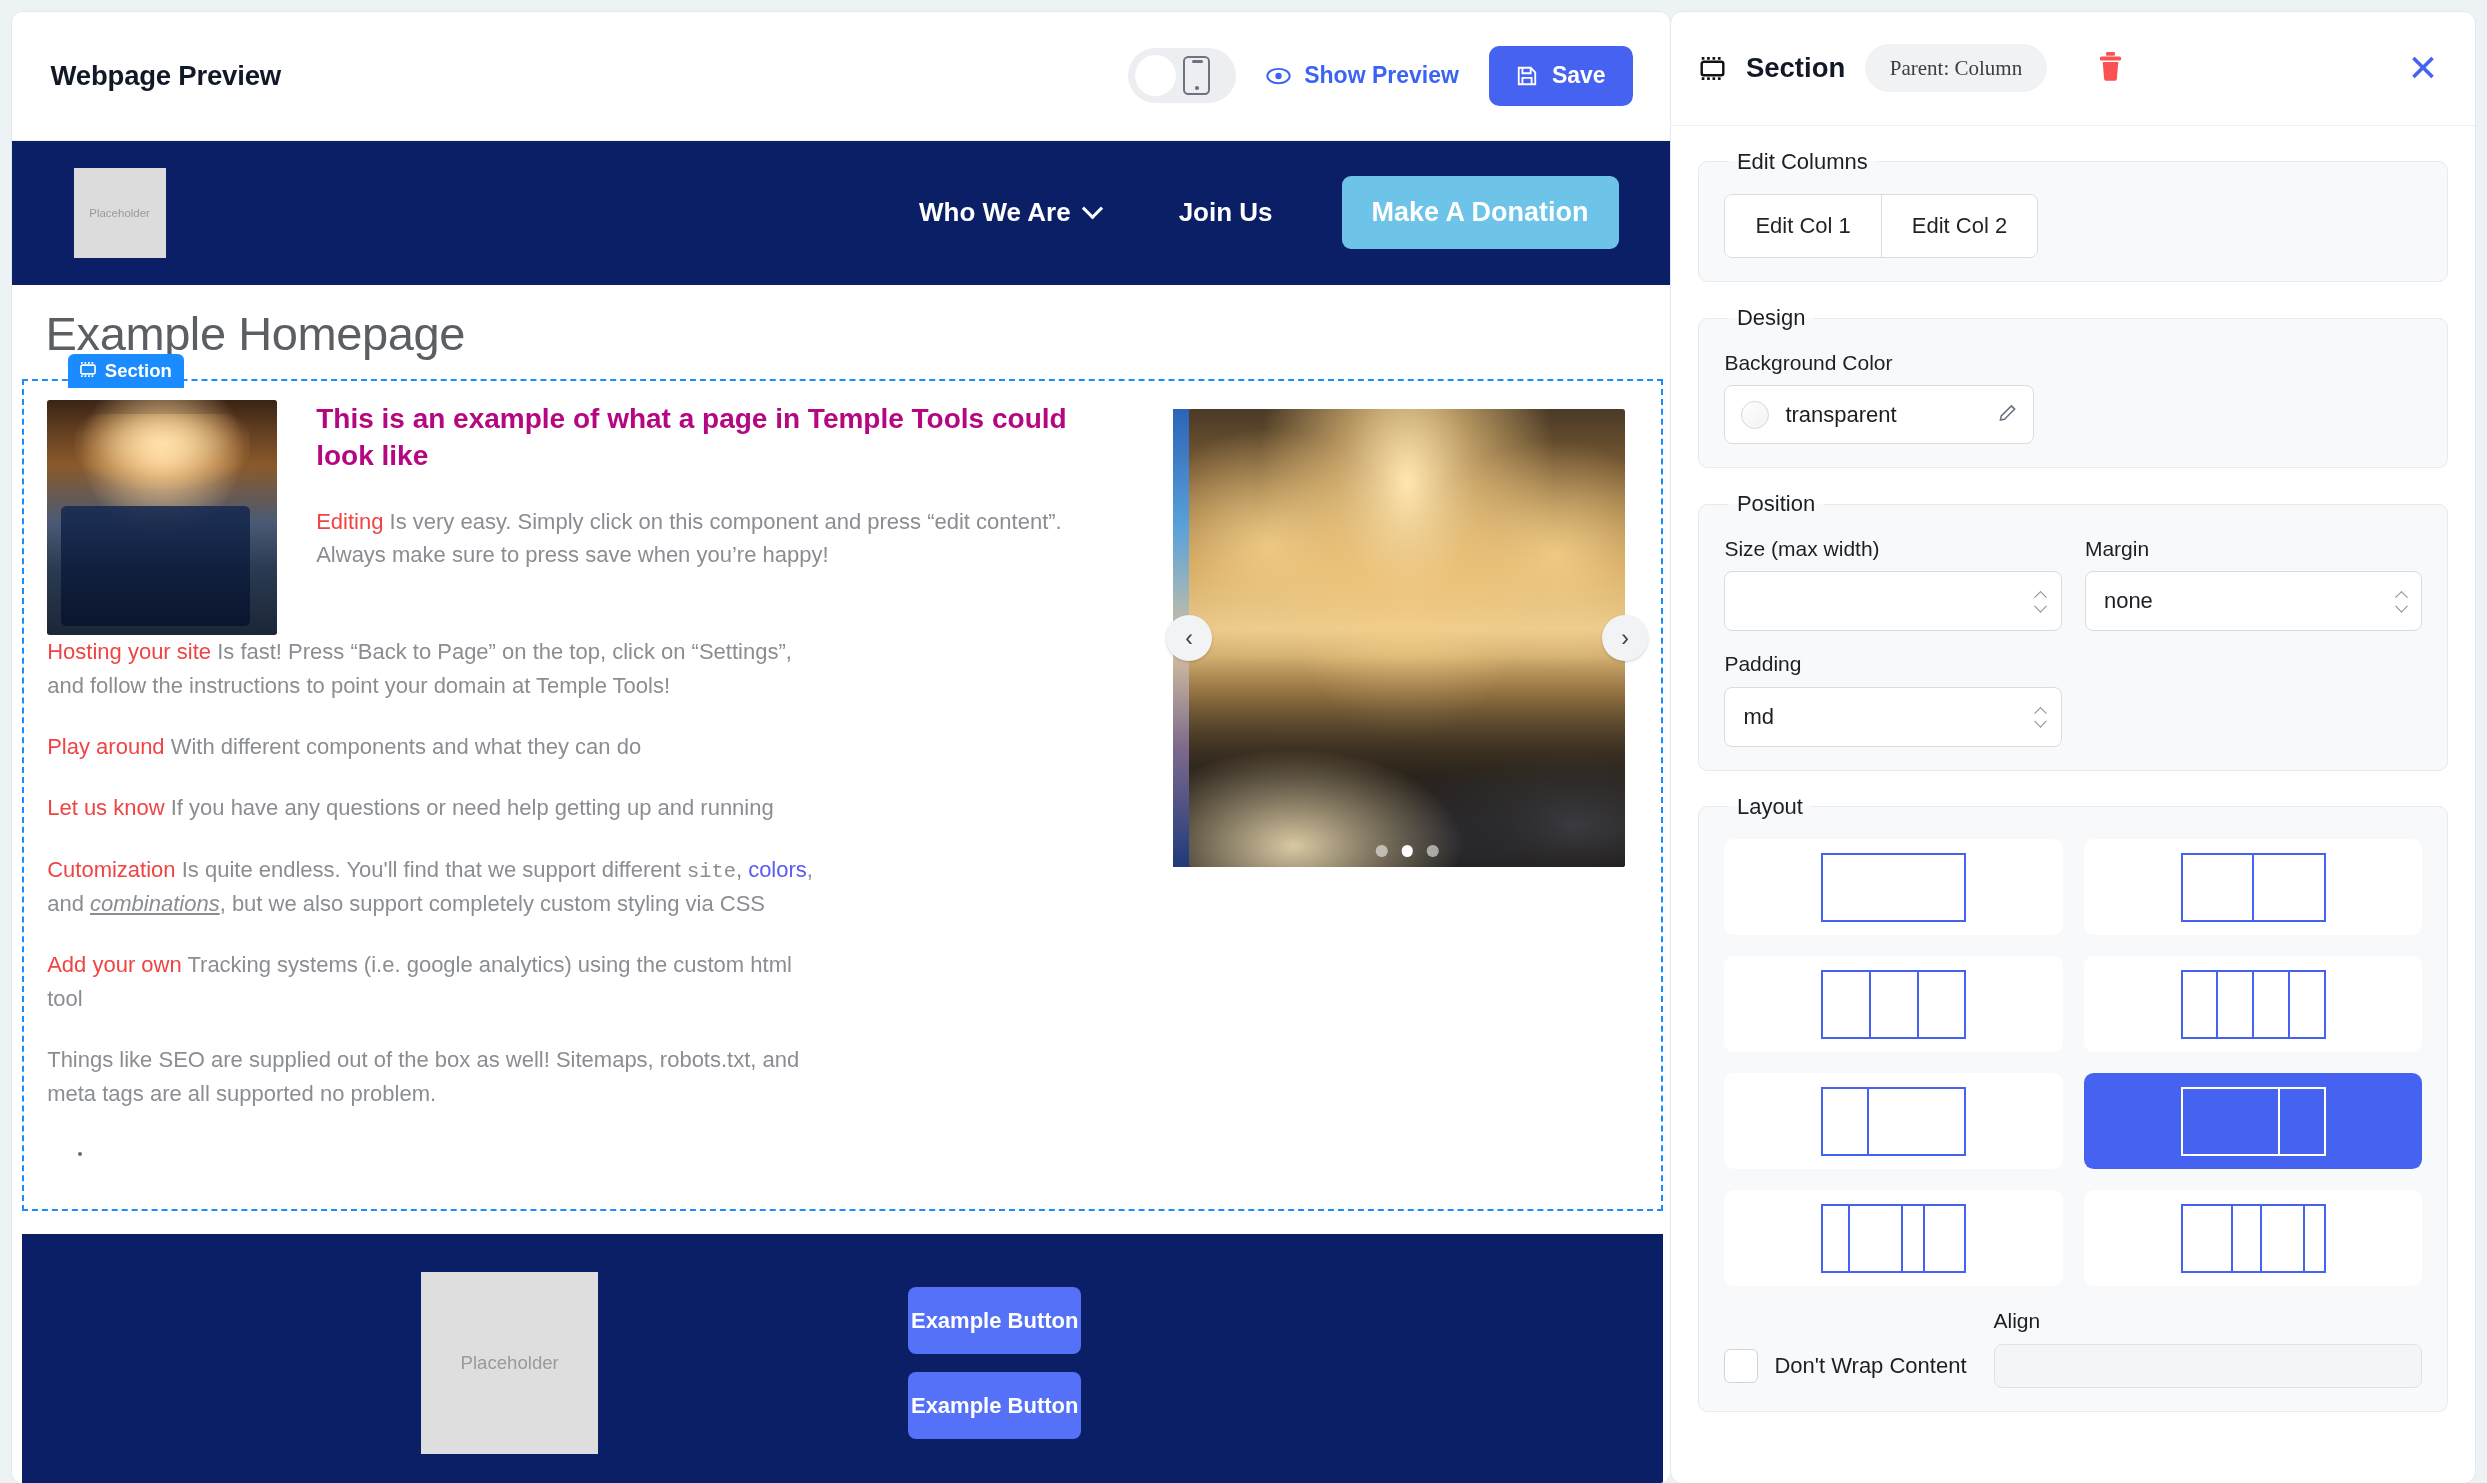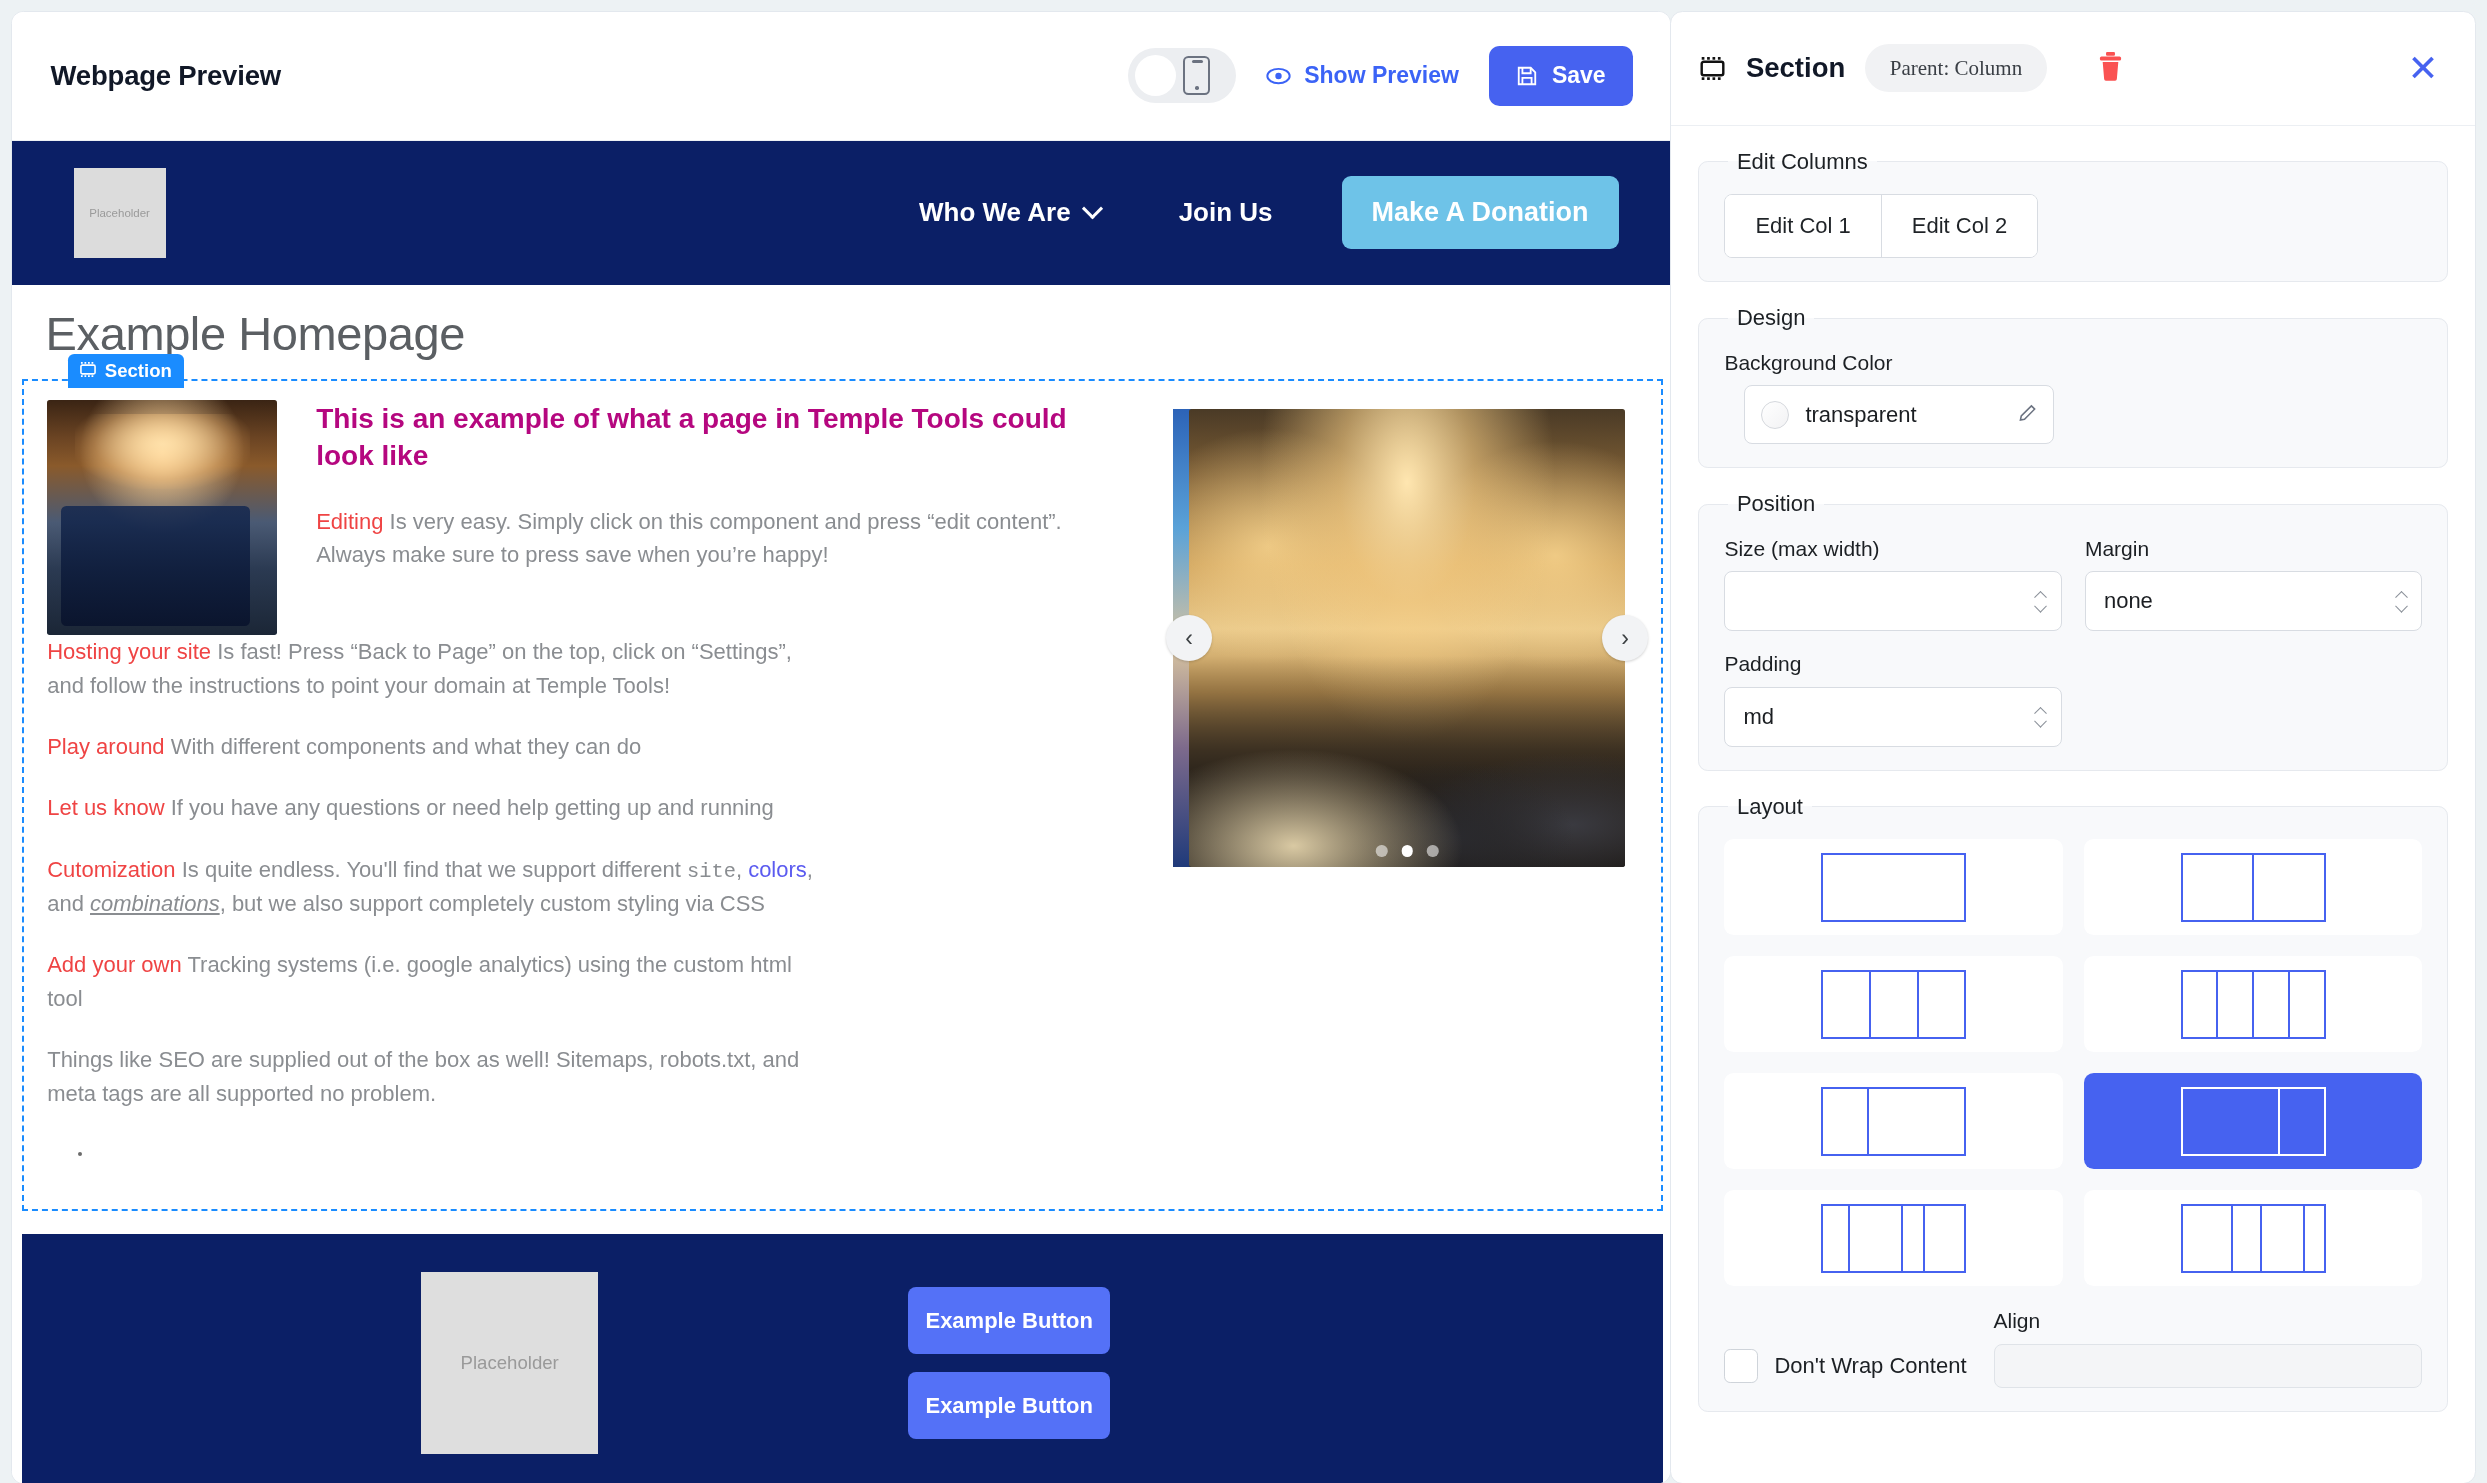--- a/index.html
+++ b/index.html
@@ -172,21 +172,21 @@
     background: #0b1f66; margin: 23px 7px 0 10.6px; height: 259px;
     display: flex; align-items: center; position: relative;
   }
   .footer-ph {
     width: 177px; height: 182px; background: #dedede; margin-left: 399px;
     display: flex; align-items: center; justify-content: center; color: #9a9a9a; font-size: 18.6px;
   }
   .footer-btns { margin-left: 310px; display: flex; flex-direction: column; gap: 18px; }
   .footer-btn {
     background: #5471f7; color: #fff; border-radius: 8px; border: none;
-    width: 202px; height: 67px; font-size: 22px; font-weight: 700; cursor: pointer;
+    width: 173px; height: 67px; font-size: 22px; font-weight: 700; cursor: pointer;
     font-family: "Liberation Sans", sans-serif;
   }
 
   
   .inspector {
     position: absolute; right: 10.6px; top: 10.6px;
     width: 806px; height: 1473px;
     background: #fff; border-radius: 12.4px; border: 0.9px solid #e3e8ee;
     overflow: hidden; display: flex; flex-direction: column;
   }
@@ -216,21 +216,21 @@
   }
   .seg button {
     background: #fff; border: none; padding: 18px 30px; font-size: 22px; color: #1f2327; cursor: pointer;
     font-family: "Liberation Sans", sans-serif;
   }
   .seg button + button { border-left: 0.9px solid #d8dce2; }
 
   .field-label { font-size: 21px; color: #1c2024; margin-bottom: 10.6px; }
   .color-input {
     background: #fff; border: 0.9px solid #d8dce2; border-radius: 8px; height: 59px;
-    display: flex; align-items: center; padding: 0 16px; gap: 16px; width: 310px; cursor: pointer; margin-left: 20px;
+    display: flex; align-items: center; padding: 0 16px; gap: 16px; width: 310px; cursor: pointer;
   }
   .swatch { width: 28px; height: 28px; border-radius: 50%; border: 0.9px solid #d5d8dd; background: linear-gradient(135deg,#fff,#f2f2f4); }
   .color-val { font-size: 22px; color: #1b1e22; flex: 1 1 auto; }
   .pencil { color: #6b7280; }
 
   .row2 { display: flex; gap: 23px; }
   .cell { flex: 1 1 0; }
   .select-box {
     position: relative; background: #fff; border: 0.9px solid #d8dce2; border-radius: 8px;
     height: 60px; display: flex; align-items: center; padding: 0 37px 0 18px; font-size: 22px; color: #1b1e22; cursor: pointer;

